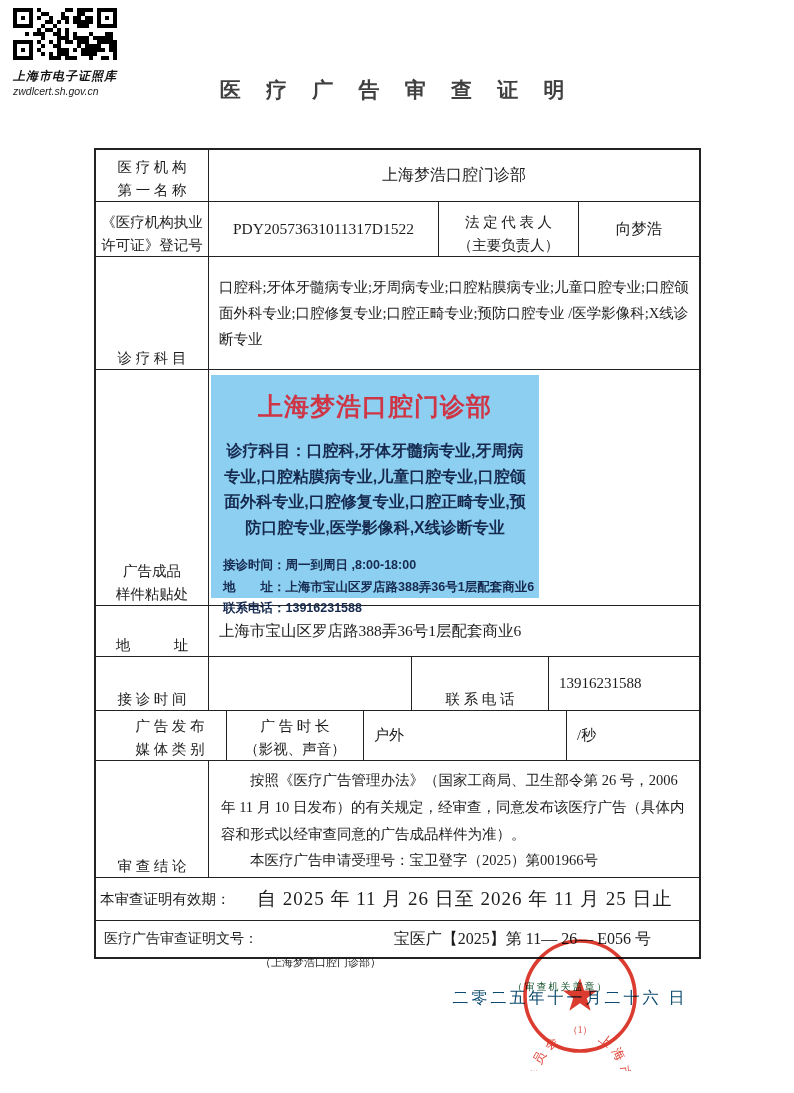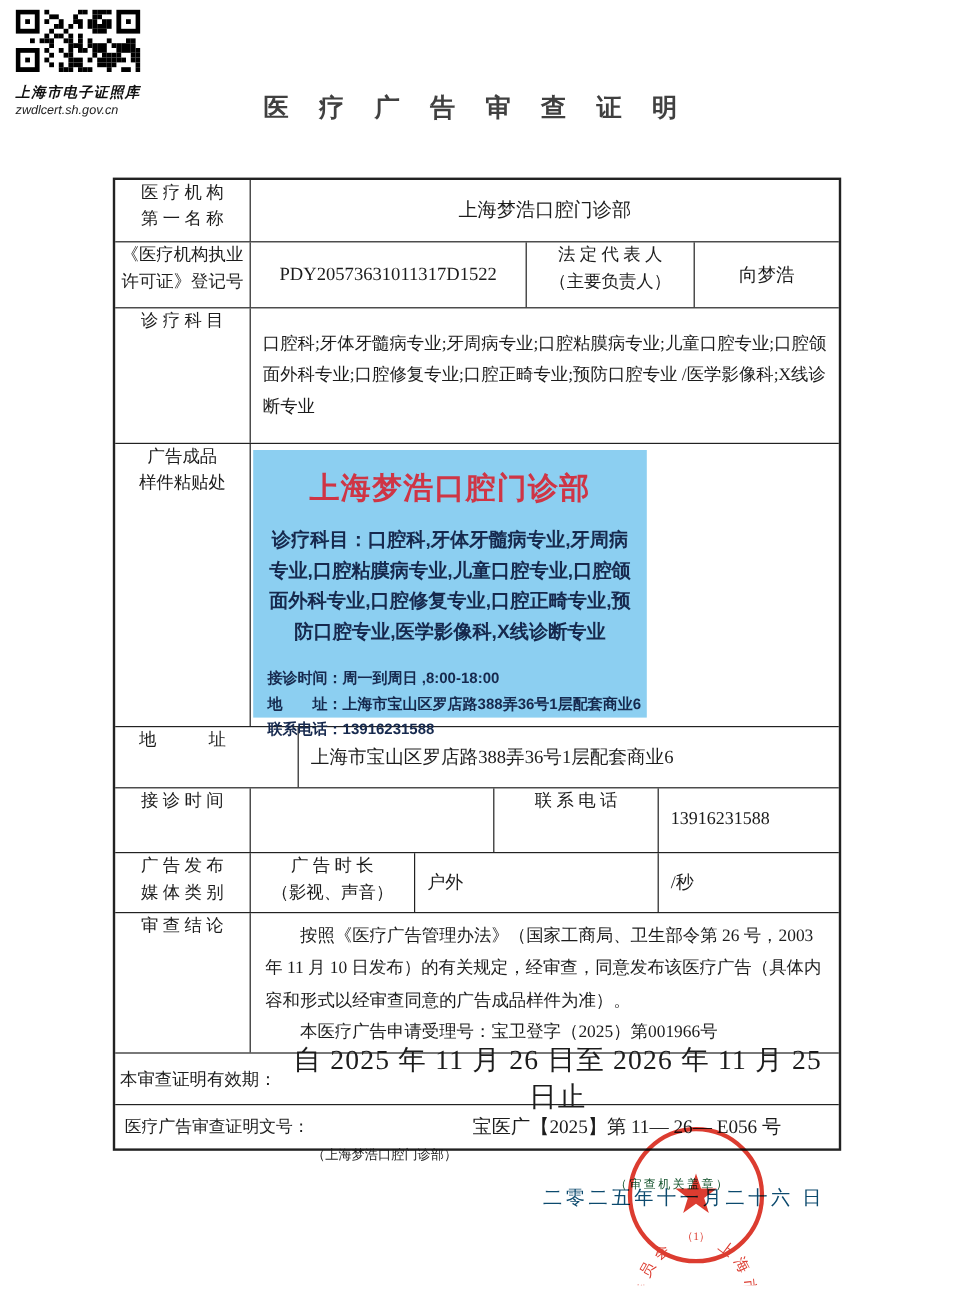--- a/index.html
+++ b/index.html
@@ -13,40 +13,40 @@
   
   .title{position:absolute;left:0;top:76px;width:100%;text-align:center;
          font-size:21px;font-weight:bold;letter-spacing:10px;color:#404040;}
   
   .tbl{position:absolute;left:94px;top:148px;width:607px;border:2px solid #222;box-sizing:border-box;}
   .trow{display:flex;border-top:1px solid #222;}
   .trow:first-child{border-top:none;}
   .cell{border-left:1px solid #222;box-sizing:border-box;}
   .cell:first-child{border-left:none;}
   .labelcell{width:112px;flex:0 0 112px;display:flex;flex-direction:column;align-items:center;
-             justify-content:flex-start;font-size:14.5px;line-height:1.55;text-align:center;}
+             justify-content:flex-end;font-size:14.5px;line-height:1.55;text-align:center;}
   .ctr{display:flex;align-items:center;justify-content:center;text-align:center;}
   .vctr{display:flex;align-items:center;}
   .r1{height:51px;} .r2{height:54px;} .r3{height:112px;} .r4{height:235px;}
-  .r5{height:50px;} .r6{height:53px;} .r7{height:49px;} .r8{height:116px;}
+  .r5{height:50px;} .r6{height:53px;} .r7{height:49px;padding-left:18px;} .r8{height:116px;}
   .r9{height:42px;} .r10{height:36px;}
   .v-org{flex:1;font-size:16px;}
   .v-lic{flex:0 0 230px;font-size:15.5px;}
   .l-legal{flex:0 0 140px;}
   .v-legal{flex:1;font-size:15.5px;}
   .v-dept{flex:1;padding:8px 10px;font-size:14.5px;line-height:1.8;}
   .v-sample{flex:1;position:relative;}
-  .v-addr{flex:1;font-size:15.5px;padding-left:10px;margin-left:40px;}
+  .v-addr{flex:1;font-size:15.5px;padding-left:10px;}
   .v-hours{flex:0 0 203px;} .l-phone{flex:0 0 137px;} .v-phone{flex:1;font-size:15px;padding-left:10px;}
   .v-media{flex:0 0 203px;font-size:15px;padding-left:10px;}
   .l-dur{flex:0 0 137px;} .v-dur{flex:1;font-size:15px;padding-left:10px;}
   .v-concl{flex:1;padding:6px 12px 4px 12px;font-size:14.5px;line-height:1.85;}
   .v-concl p{margin:0;text-indent:2em;}
   .validity-label{font-size:14.5px;padding-left:4px;}
-  .validity-value{flex:1;text-align:center;font-size:23px;letter-spacing:1px;}
+  .validity-value{flex:1;text-align:center;font-size:19px;letter-spacing:1px;}
   .certno-label{font-size:14px;padding-left:8px;}
   .certno-org{font-size:11px;margin-left:2px;margin-top:46px;}
   .certno-value{font-size:16px;margin-left:auto;margin-right:48px;}
   
   .ad{position:absolute;left:2px;top:5px;width:328px;height:223px;background:#8ccff1;
       font-family:"Liberation Sans",sans-serif;color:#16294e;}
   .ad-title{margin:0;padding-top:15px;text-align:center;font-size:25px;font-weight:bold;
             color:#cf3545;letter-spacing:1px;}
   .ad-dept{margin:15px auto 0;width:302px;font-size:16px;font-weight:bold;
            line-height:1.6;text-align:center;}
@@ -279,21 +279,21 @@
       </div>
       <div class="cell v-media vctr">户外</div>
       <div class="cell v-dur vctr">/秒</div>
     </div>
 
     <div class="trow r8">
       <div class="cell labelcell">
         <span>审 查 结 论</span>
       </div>
       <div class="cell v-concl">
-        <p>按照《医疗广告管理办法》（国家工商局、卫生部令第 26 号，2003 年 11 月 10 日发布）的有关规定，经审查，同意发布该医疗广告（具体内容和形式以经审查同意的广告成品样件为准）。</p>
+        <p>按照《医疗广告管理办法》（国家工商局、卫生部令第 26 号，2006 年 11 月 10 日发布）的有关规定，经审查，同意发布该医疗广告（具体内容和形式以经审查同意的广告成品样件为准）。</p>
         <p>本医疗广告申请受理号：宝卫登字（2025）第001966号</p>
       </div>
     </div>
 
     <div class="trow r9 vctr">
       <span class="validity-label">本审查证明有效期：</span>
       <span class="validity-value">自 2025 年 11 月 26 日至 2026 年 11 月 25 日止</span>
     </div>
 
     <div class="trow r10 vctr">

